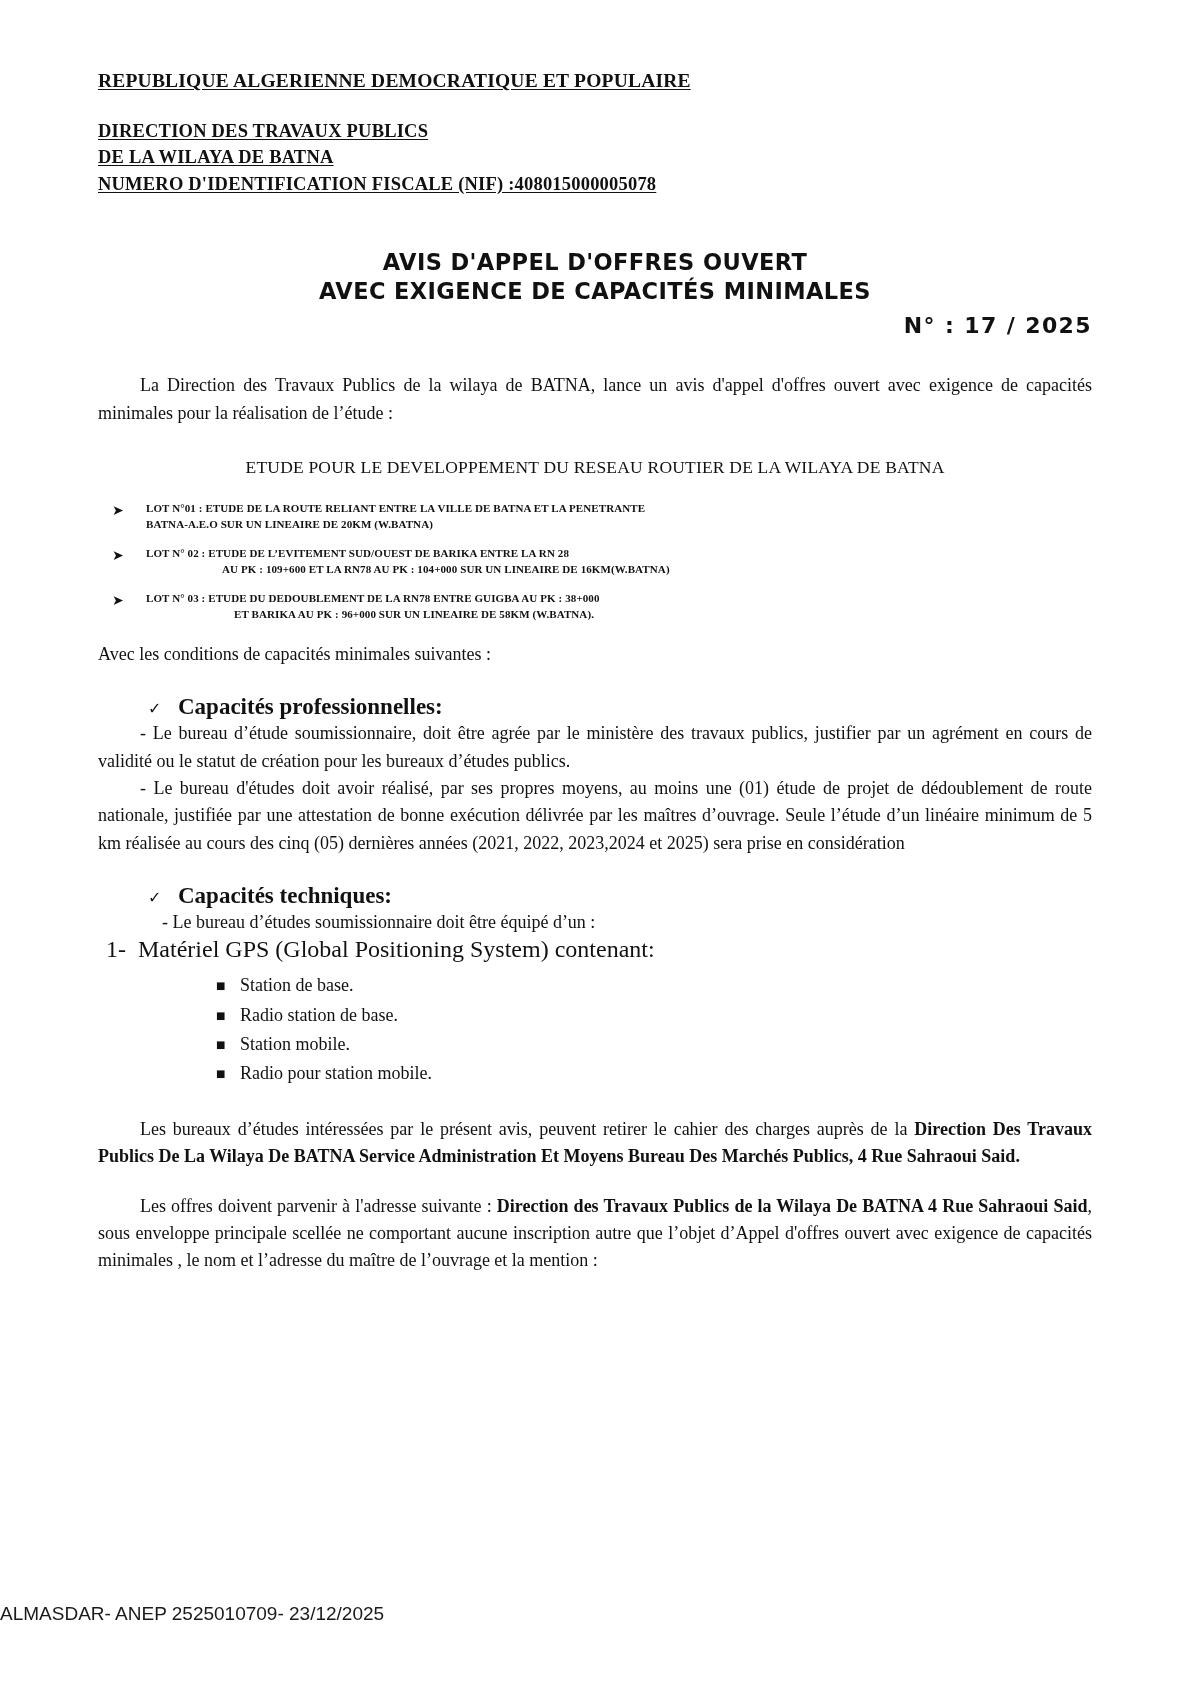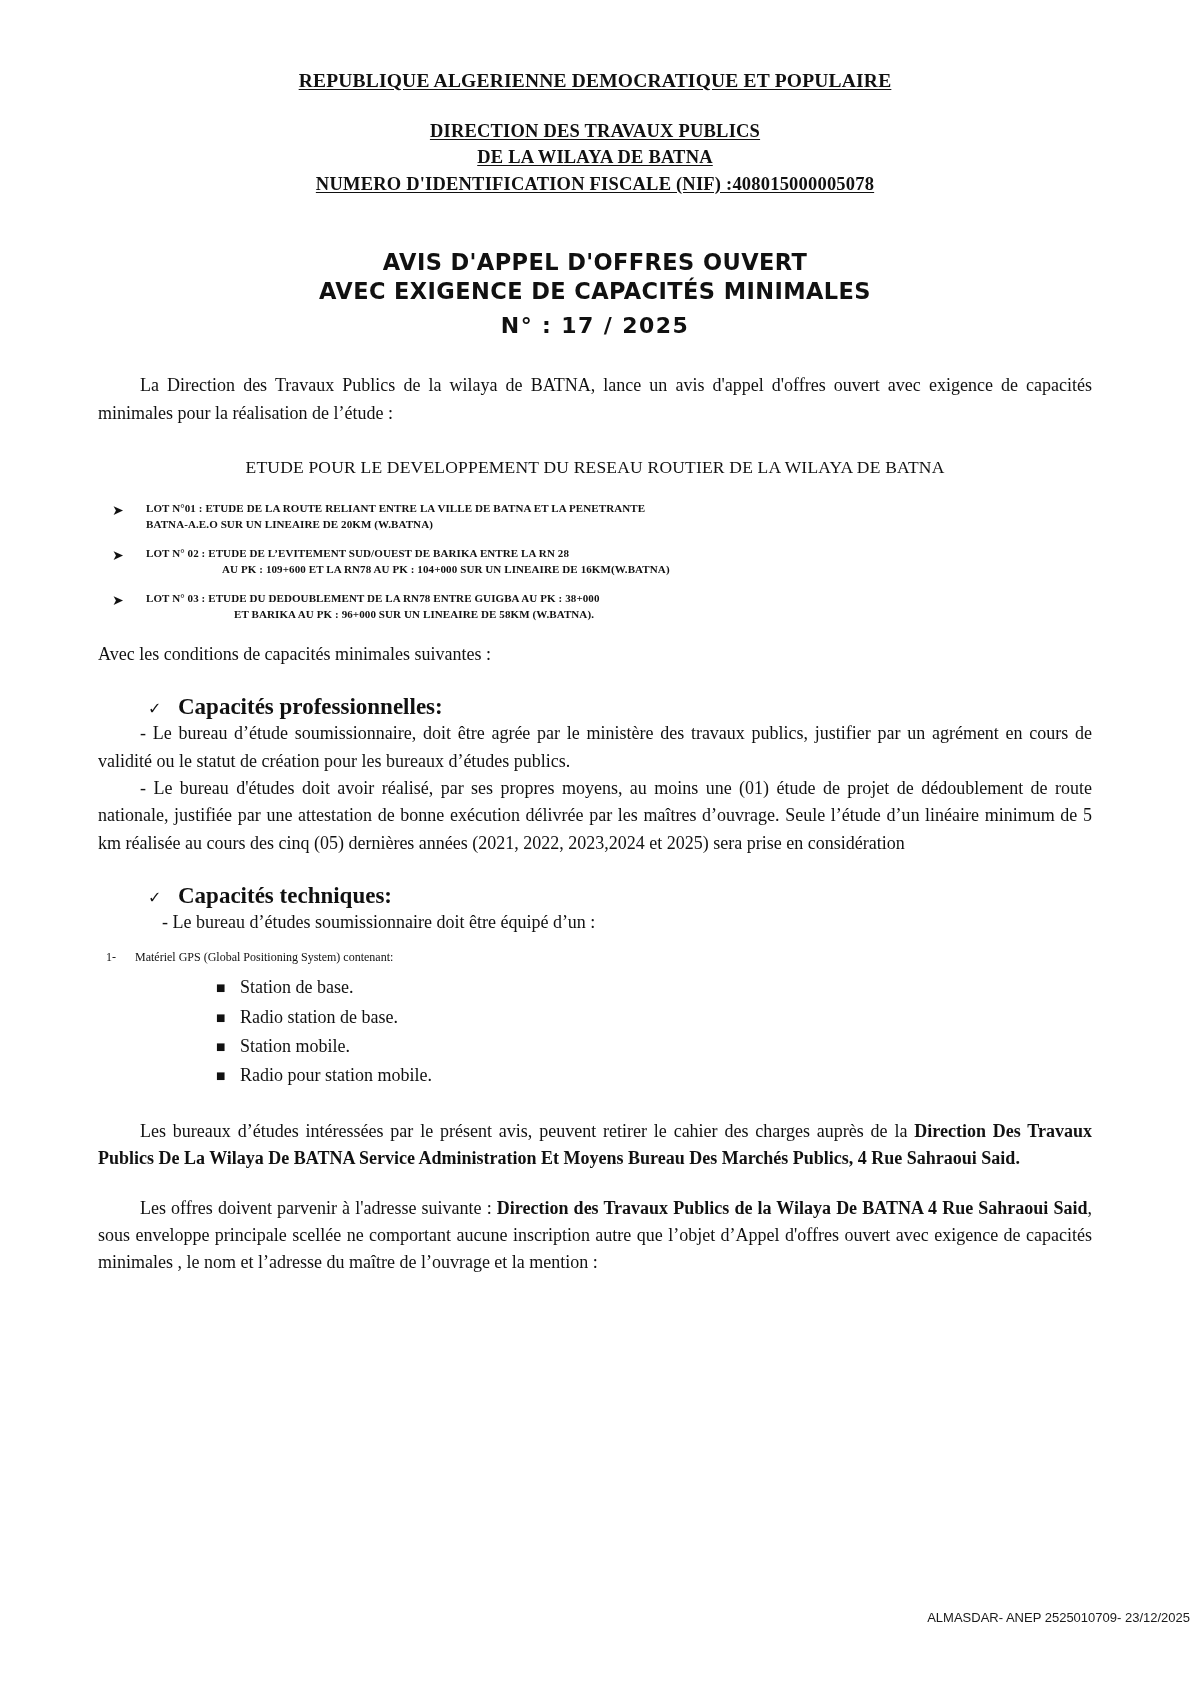--- a/index.html
+++ b/index.html
@@ -15,21 +15,21 @@
     font-family: "Liberation Serif", serif;
     color: #111111;
     overflow: hidden;
   }
   .inner {
     padding: 70px 98px 0 98px;
   }
 
   
   .hdr-line {
-    text-align: center;
+    text-align: left;
     font-weight: bold;
     letter-spacing: 0.2px;
   }
   .hdr-main {
     font-size: 19.5px;
     margin-bottom: 26px;
   }
   .u {
     text-decoration: underline;
     text-underline-offset: 2px;
@@ -51,20 +51,21 @@
     font-size: 22.5px;
     letter-spacing: 0.4px;
     line-height: 1.32;
   }
   .title-3 {
     font-family: "DejaVu Sans", sans-serif;
     font-weight: bold;
     font-size: 22px;
     letter-spacing: 1.4px;
     margin-top: 6px;
+    text-align: right;
   }
 
   
   p {
     margin: 0;
   }
   .para {
     font-size: 18px;
     line-height: 1.52;
     text-align: justify;
@@ -138,22 +139,21 @@
   
   .dash-item {
     font-size: 18px;
     line-height: 1.52;
     text-align: justify;
     text-indent: 42px;
   }
   .dash-item.nojust { text-align: left; }
 
   .numbered {
-    font-size: 12px;
-    margin-top: 14px;
+    font-size: 24px;
     padding-left: 8px;
   }
   .numbered .num {
     display: inline-block;
     width: 26px;
   }
 
   
   .sq-list {
     margin-top: 8px;
@@ -174,23 +174,23 @@
   }
 
   .b { font-weight: bold; }
 
   
   .footer {
     position: absolute;
     left: 0;
     right: 0;
     bottom: 58px;
-    text-align: right;
+    text-align: left;
     font-family: "Liberation Sans", sans-serif;
-    font-size: 13px;
+    font-size: 19px;
     color: #1a1a1a;
   }
 </style>
 </head>
 <body>
 
 <div class="page">
   <div class="inner">
 
     <div class="hdr-line hdr-main">

